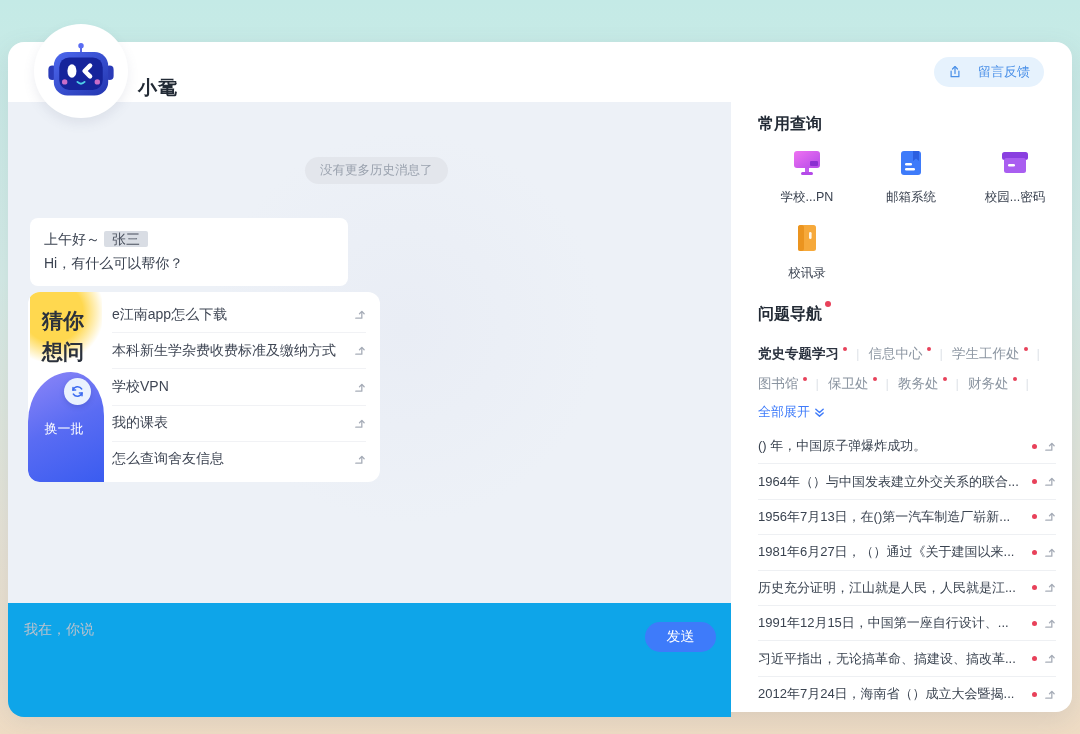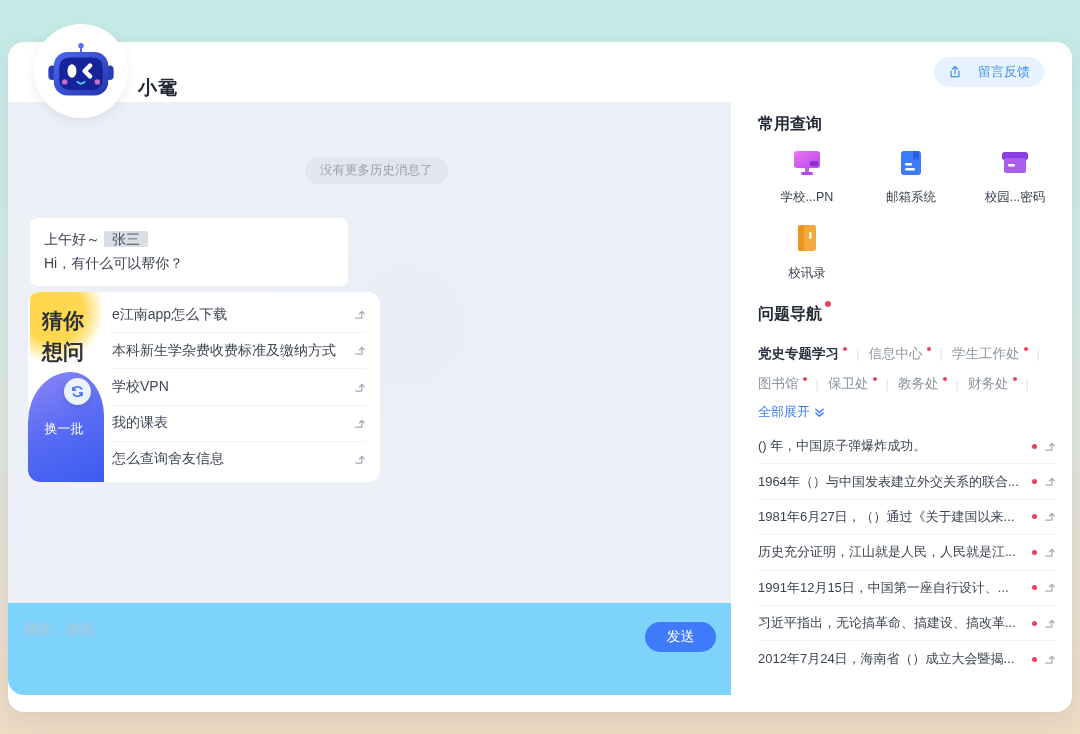--- a/index.html
+++ b/index.html
@@ -43,22 +43,22 @@
     box-shadow:0 2px 5px rgba(40,60,150,.25); cursor:pointer; }
   .refresh-label{ position:absolute; left:0; top:48px; width:72px; text-align:center;
     color:#fff; font-size:13px; }
   .suggest-items{ position:absolute; left:84px; right:14px; top:5px; bottom:5px;
     display:flex; flex-direction:column; }
   .suggest-item{ flex:1; display:flex; align-items:center; border-bottom:1px solid #f1f2f5;
     cursor:pointer; }
   .suggest-item:last-child{ border-bottom:none; }
   .suggest-item .txt{ flex:1; font-size:14px; color:#3f4654; white-space:nowrap; overflow:hidden; }
 
-  .inputbar{ position:absolute; left:0; top:561px; width:723px; height:92px;
-    background:#7dd3fc; border-radius:0 0 0 16px; }
+  .inputbar{ position:absolute; left:0; top:561px; width:723px; height:114px;
+    background:#0ea5e9; border-radius:0 0 0 16px; }
   .msg-input{ position:absolute; left:16px; top:12px; width:420px; height:28px; border:none;
     outline:none; font-size:14px; color:#3a4250; background:transparent;
     font-family:"Liberation Sans","DejaVu Sans",sans-serif; }
   .msg-input::placeholder{ color:#bcc2cc; }
   .send-btn{ position:absolute; left:637px; top:19px; width:71px; height:30px;
     background:#3e7bfa; border:none; border-radius:16px; color:#fff; font-size:14px;
     cursor:pointer; font-family:inherit; }
 
   
   .sidebar{ position:absolute; left:723px; top:0; right:0; bottom:0;
@@ -325,20 +325,28 @@
           </div>
           <div class="q-row">
             <span class="txt">1964年（）与中国发表建立外交关系的联合...</span>
             <span class="dot"></span>
             <svg width="13" height="13" viewBox="0 0 14 14" fill="none" stroke="#a7adb8" stroke-width="1.4" stroke-linecap="round" stroke-linejoin="round">
                 <polyline points="3,11 9.5,11 9.5,4"></polyline>
                 <polyline points="7,6.2 9.5,3.6 12,6.2"></polyline>
               </svg>
           </div>
           <div class="q-row">
+            <span class="txt">1956年7月13日，在()第一汽车制造厂崭新...</span>
+            <span class="dot"></span>
+            <svg width="13" height="13" viewBox="0 0 14 14" fill="none" stroke="#a7adb8" stroke-width="1.4" stroke-linecap="round" stroke-linejoin="round">
+                <polyline points="3,11 9.5,11 9.5,4"></polyline>
+                <polyline points="7,6.2 9.5,3.6 12,6.2"></polyline>
+              </svg>
+          </div>
+          <div class="q-row">
             <span class="txt">1981年6月27日，（）通过《关于建国以来...</span>
             <span class="dot"></span>
             <svg width="13" height="13" viewBox="0 0 14 14" fill="none" stroke="#a7adb8" stroke-width="1.4" stroke-linecap="round" stroke-linejoin="round">
                 <polyline points="3,11 9.5,11 9.5,4"></polyline>
                 <polyline points="7,6.2 9.5,3.6 12,6.2"></polyline>
               </svg>
           </div>
           <div class="q-row">
             <span class="txt">历史充分证明，江山就是人民，人民就是江...</span>
             <span class="dot"></span>

